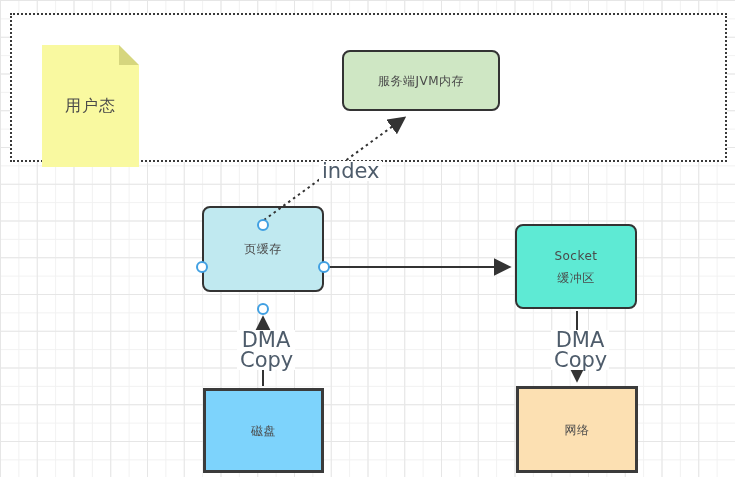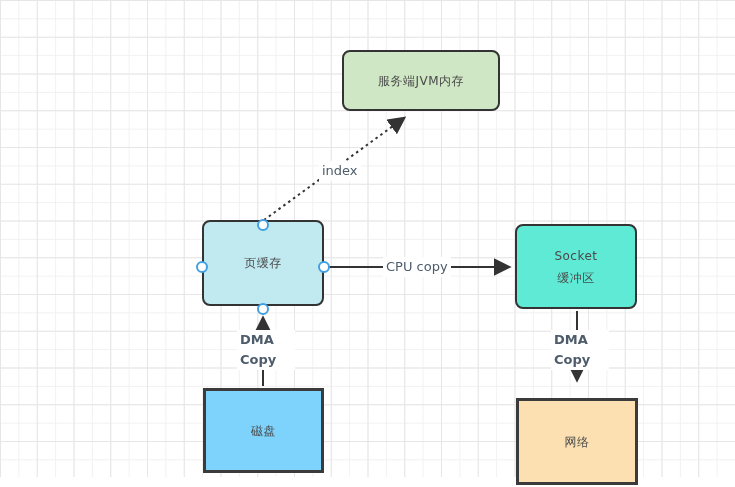--- a/index.html
+++ b/index.html
@@ -36,43 +36,49 @@
   }
   .node{
     position:absolute;box-sizing:border-box;
     display:flex;align-items:center;justify-content:center;
     color:#4a4a4a;font-size:12px;text-align:center;
     white-space:pre-line;line-height:22px;letter-spacing:0.5px;
   }
   .rounded{border:2px solid #333333;border-radius:8px;}
   .sharp{border:3px solid #3b3b3b;}
   .node-jvm{left:342px;top:50px;width:158px;height:61px;}
-  .node-pagecache{left:202px;top:220px;width:122px;height:86px;}
+  .node-pagecache{left:202px;top:206px;width:122px;height:86px;}
   .node-socket{left:515px;top:224px;width:122px;height:85px;}
   .node-disk{left:203px;top:388px;width:121px;height:85px;}
-  .node-network{left:516px;top:386px;width:122px;height:87px;margin-top:12px;}
+  .node-network{left:516px;top:386px;width:122px;height:87px;}
   .overlay{position:absolute;left:0;top:0;width:735px;height:487px;pointer-events:none;}
   .edge-label{
-    position:absolute;color:#4e5c6b;font-size:13px;
+    position:absolute;color:#4e5c6b;font-size:21px;
     background:#ffffff;padding:0 3px;line-height:20px;
-    white-space:pre-line;text-align:left;
+    white-space:pre-line;text-align:center;
   }
   .label-cpu{left:383px;top:257px;}
   .label-index{left:319px;top:161px;}
-  .label-dma{width:52px;font-weight:bold;}
+  .label-dma{width:52px;}
   .label-dma-left{left:237px;top:330px;}
   .label-dma-right{left:551px;top:330px;}
 </style>
 </head>
 <body>
 
 <div class="stage">
 
   <div class="grid"></div>
 
+  <div class="region region-user">
+    <div class="note note-user" style="background-color: rgb(249, 249, 160);">
+      <span>用户态</span>
+      <span class="fold"></span>
+    </div>
+  </div>
 
 
   <div class="node rounded node-jvm" style="background-color: rgb(207, 231, 196);">服务端JVM内存</div>
 
   <div class="node rounded node-pagecache" style="background-color: rgb(192, 233, 240);">页缓存</div>
 
   <div class="node rounded node-socket" style="background-color: #5eead4;">Socket
 缓冲区</div>
 
   <div class="node sharp node-disk" style="background-color: #7dd3fc;">磁盘</div>
@@ -93,20 +99,19 @@
     <line x1="263" y1="386" x2="263" y2="318" stroke="#333333" stroke-width="2" marker-end="url(#arrow)"></line>
 
     <line x1="577" y1="311" x2="577" y2="380" stroke="#333333" stroke-width="2" marker-end="url(#arrow)"></line>
 
     <circle cx="202" cy="267" r="5" fill="#ffffff" stroke="#41a0e2" stroke-width="2"></circle>
     <circle cx="324" cy="267" r="5" fill="#ffffff" stroke="#41a0e2" stroke-width="2"></circle>
     <circle cx="263" cy="225" r="5" fill="#ffffff" stroke="#41a0e2" stroke-width="2"></circle>
     <circle cx="263" cy="309" r="5" fill="#ffffff" stroke="#41a0e2" stroke-width="2"></circle>
   </svg>
 
-  <div class="edge-label label-cpu">CPU copy</div>
   <div class="edge-label label-index">index</div>
   <div class="edge-label label-dma label-dma-left">DMA
 Copy</div>
   <div class="edge-label label-dma label-dma-right">DMA
 Copy</div>
 
 </div>
 
 </body></html>

